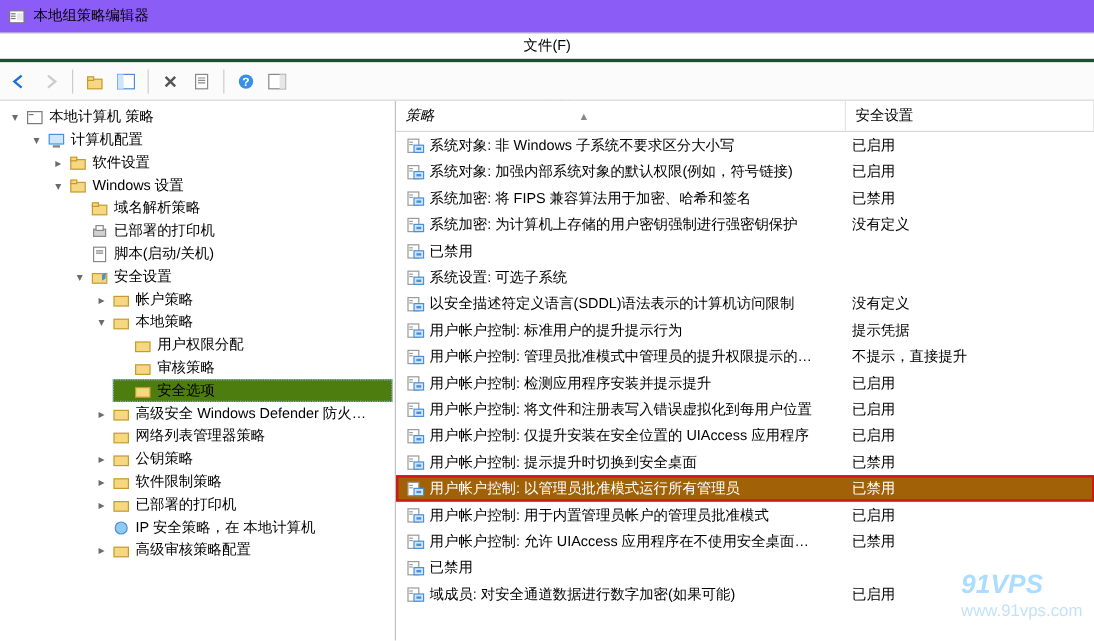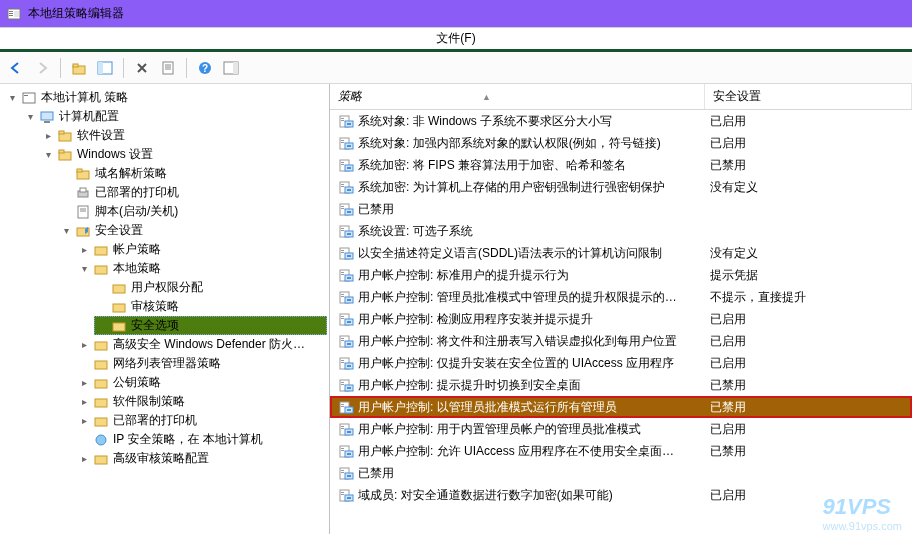--- a/index.html
+++ b/index.html
@@ -25,22 +25,22 @@
 .lheader { display: flex; background: #fff; border-bottom: 1px solid #d8d8d8; position: sticky; top: 0; }
 .lcolh { padding: 4px 8px; border-right: 1px solid #e4e4e4; cursor: default; }
 .lcolh.c1 { width: 375px; font-style: italic; }
 .lcolh.c2 { flex: 1; }
 .sortind { display: inline-block; margin-left: 120px; color: #888; font-size: 9px; }
 .row { display: flex; align-items: flex-start; padding: 1px 2px; height: 22px; border: 2px solid transparent; }
 .row.hl { background: #a16207; color: #fff; border: 2px solid #d01818; }
 .row .ricon { width: 16px; height: 16px; margin: 0 4px; flex-shrink: 0; }
 .row .rname { width: 352px; white-space: nowrap; overflow: hidden; text-overflow: ellipsis; }
 .row .rval { flex: 1; white-space: nowrap; }
-.watermark { position: absolute; right: 10px; bottom: 2px; color: #69c0ff; opacity: 0.55; font-weight: bold; font-style: italic; font-size: 22px; pointer-events: none; }
-.watermark small { display: block; font-size: 11px; font-weight: normal; font-style: normal; color: #8fcaf0; }
+.watermark { position: absolute; right: 10px; bottom: 18px; color: #69c0ff; opacity: 0.55; font-weight: bold; font-style: italic; font-size: 22px; pointer-events: none; }
+.watermark small { display: block; font-size: 14px; font-weight: normal; font-style: normal; color: #8fcaf0; }
 </style>
 </head>
 <body>
 
 <div class="titlebar">
   <span class="ticon">
     <svg width="16" height="16">
         <rect x="2" y="3" width="12" height="10" fill="#fff" stroke="#7a7a7a"></rect>
         <rect x="3" y="5" width="4" height="1" fill="#7a7a7a"></rect>
         <rect x="3" y="7" width="4" height="1" fill="#7a7a7a"></rect>

